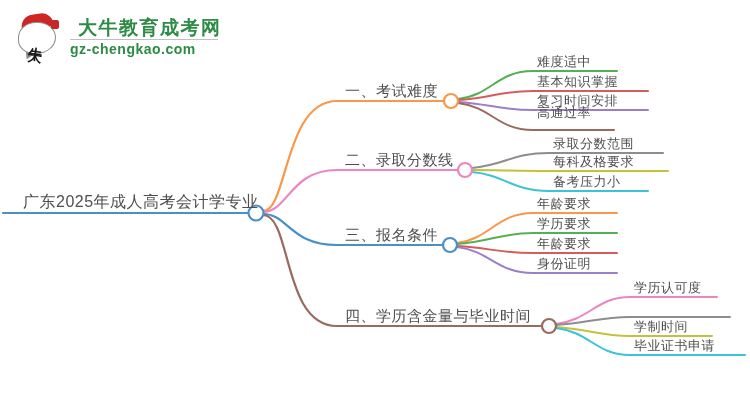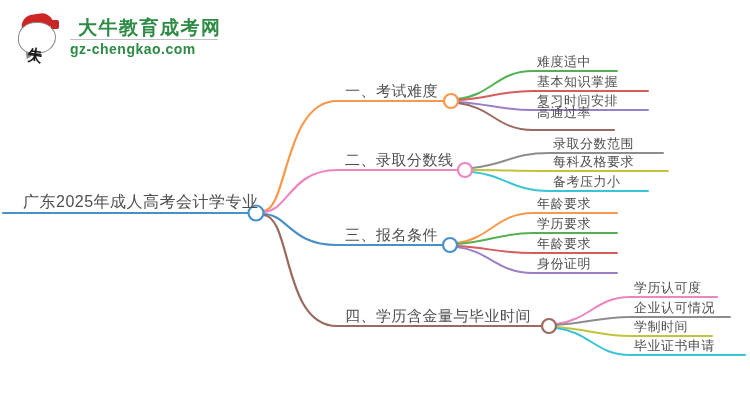--- a/index.html
+++ b/index.html
@@ -134,17 +134,16 @@
   <div class="node branch" style="left:345px;top:226px">三、报名条件</div>
 
   <div class="node leaf" style="left:553px;top:173px">备考压力小</div>
   <div class="node leaf" style="left:537px;top:195px">年龄要求</div>
   <div class="node leaf" style="left:537px;top:215px">学历要求</div>
   <div class="node leaf" style="left:537px;top:235px">年龄要求</div>
   <div class="node leaf" style="left:537px;top:255px">身份证明</div>
 
   <div class="node branch" style="left:345px;top:307px">四、学历含金量与毕业时间</div>
   <div class="node leaf" style="left:634px;top:279px">学历认可度</div>
-  <div class="node leaf" style="left:634px;top:299px">企业认可情况</div>
   <div class="node leaf" style="left:634px;top:318px">学制时间</div>
   <div class="node leaf" style="left:634px;top:337px">毕业证书申请</div>
 
 </div>
 
 </body></html>

